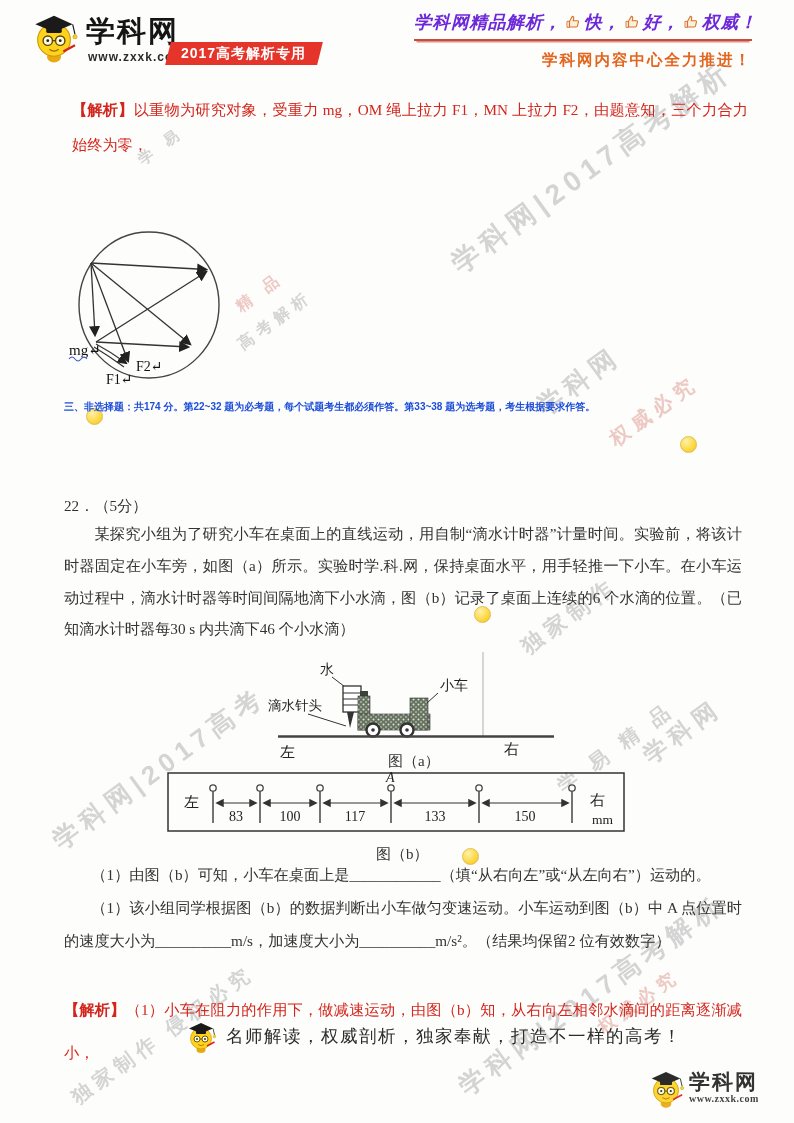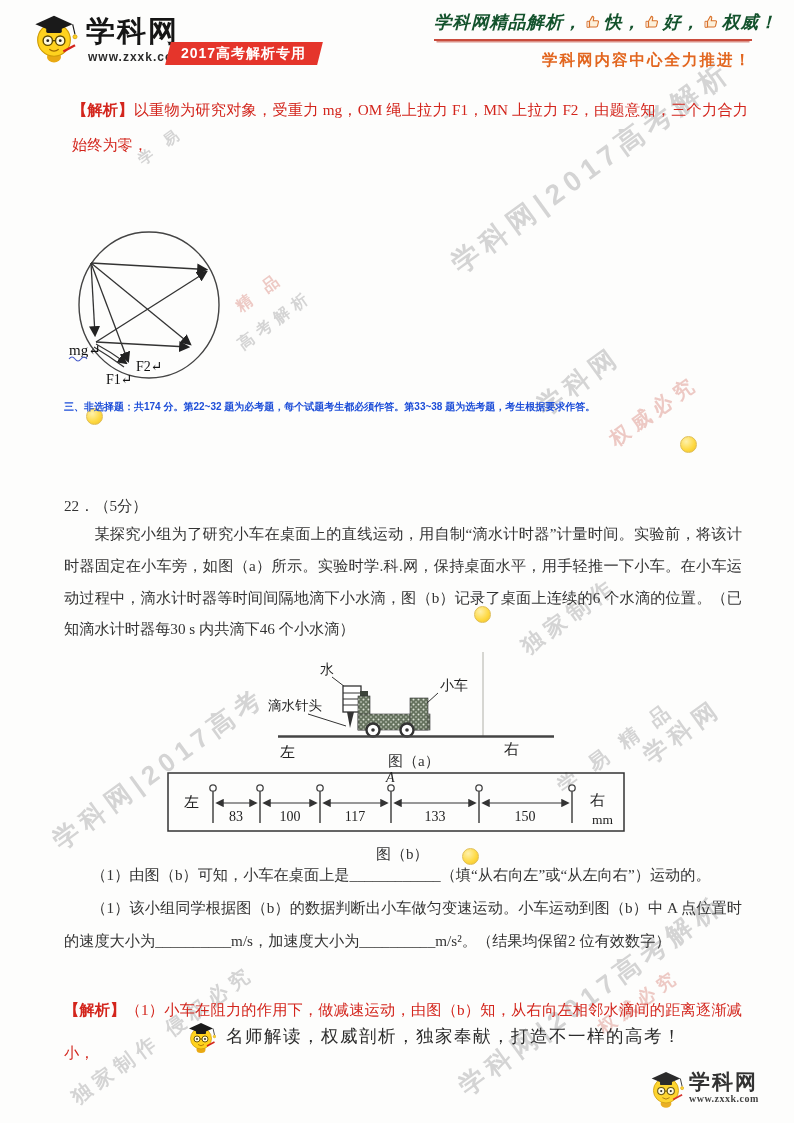--- a/index.html
+++ b/index.html
@@ -20,23 +20,23 @@
       border:1px solid #d9b23a;opacity:.85;z-index:0;}
   .content{position:absolute;inset:0;z-index:1;}
   
   #header-logo{left:30px;top:6px;width:340px;height:62px;}
   #hdr-site-name{left:56px;top:6px;font-size:29px;font-weight:bold;color:#151515;letter-spacing:2px;}
   #hdr-site-url{left:58px;top:44px;font-size:12px;font-weight:bold;color:#2b2b2b;letter-spacing:1px;}
   #hdr-banner{left:138px;top:36px;width:152px;height:23px;background:#e5352b;
       transform:skewX(-14deg);display:flex;align-items:center;justify-content:center;}
   #hdr-banner span{transform:skewX(14deg);color:#fff;font-weight:bold;font-size:14px;letter-spacing:1px;}
   #header-right{left:414px;top:10px;width:338px;}
-  .slogan-line{font-size:17.5px;font-weight:bold;font-style:italic;color:#14532d;
+  .slogan-line{font-size:17.5px;font-weight:bold;font-style:italic;color:#6d28d9;
       letter-spacing:1px;padding-bottom:5px;border-bottom:2px solid #c94b3c;
-      box-shadow:0 4px 0 -2.5px #dc9288;display:flex;align-items:center;gap:2px;white-space:nowrap;margin-left:20px;}
+      box-shadow:0 4px 0 -2.5px #dc9288;display:flex;align-items:center;gap:2px;white-space:nowrap;}
   .thumb{width:16px;height:16px;margin:0 1px;flex:0 0 auto;}
   .slogan-sub{margin-top:9px;text-align:right;color:#e2661f;font-weight:bold;font-size:15.5px;letter-spacing:2px;}
   
   svg text{font-family:"Liberation Serif","DejaVu Serif",serif;}
   .fig-caption{fill:#333;}
   
   #footer{left:186px;top:1018px;display:flex;align-items:center;gap:10px;}
   #footer .slogan{font-family:"Liberation Sans","DejaVu Sans",sans-serif;
       font-size:17.5px;color:#2c2c2c;letter-spacing:1.5px;}
   #bottom-logo{left:648px;top:1066px;display:flex;align-items:center;gap:5px;opacity:.92;}

